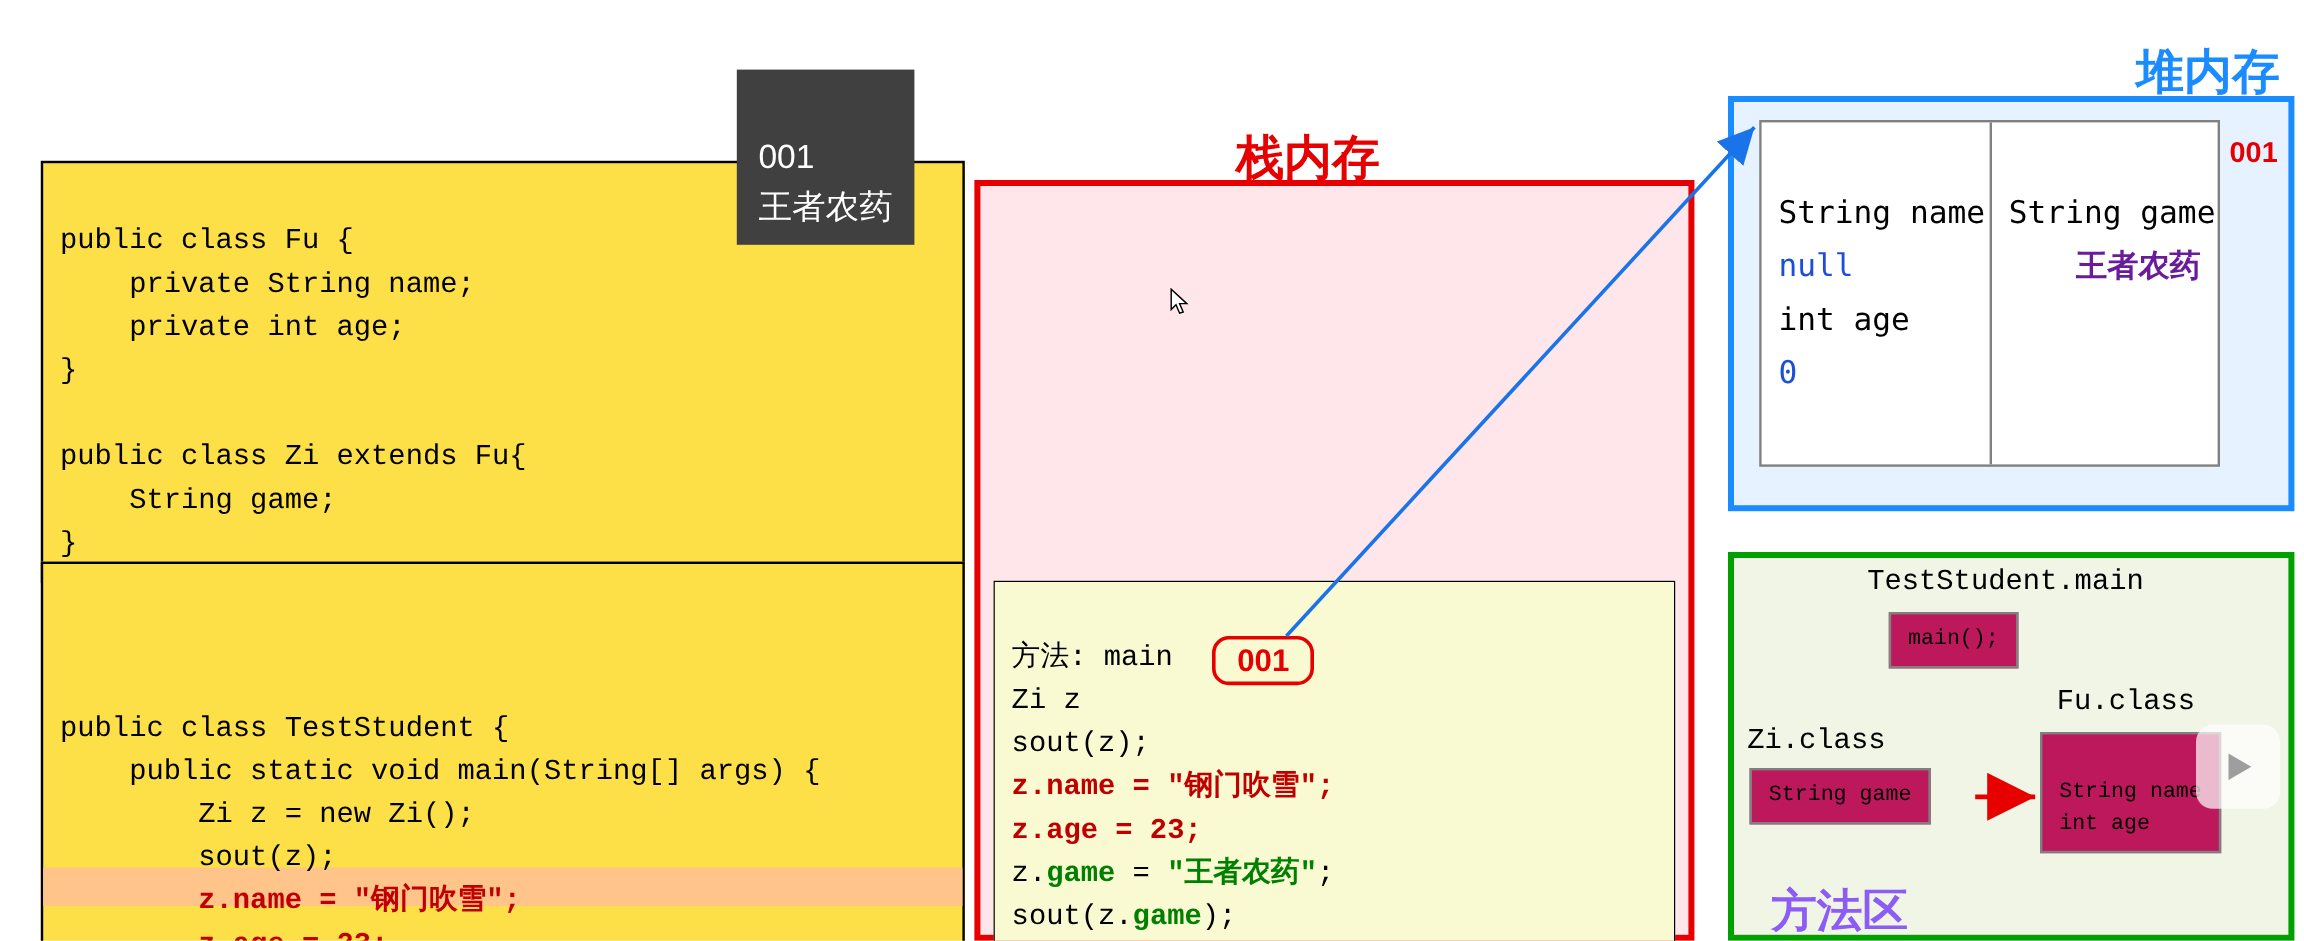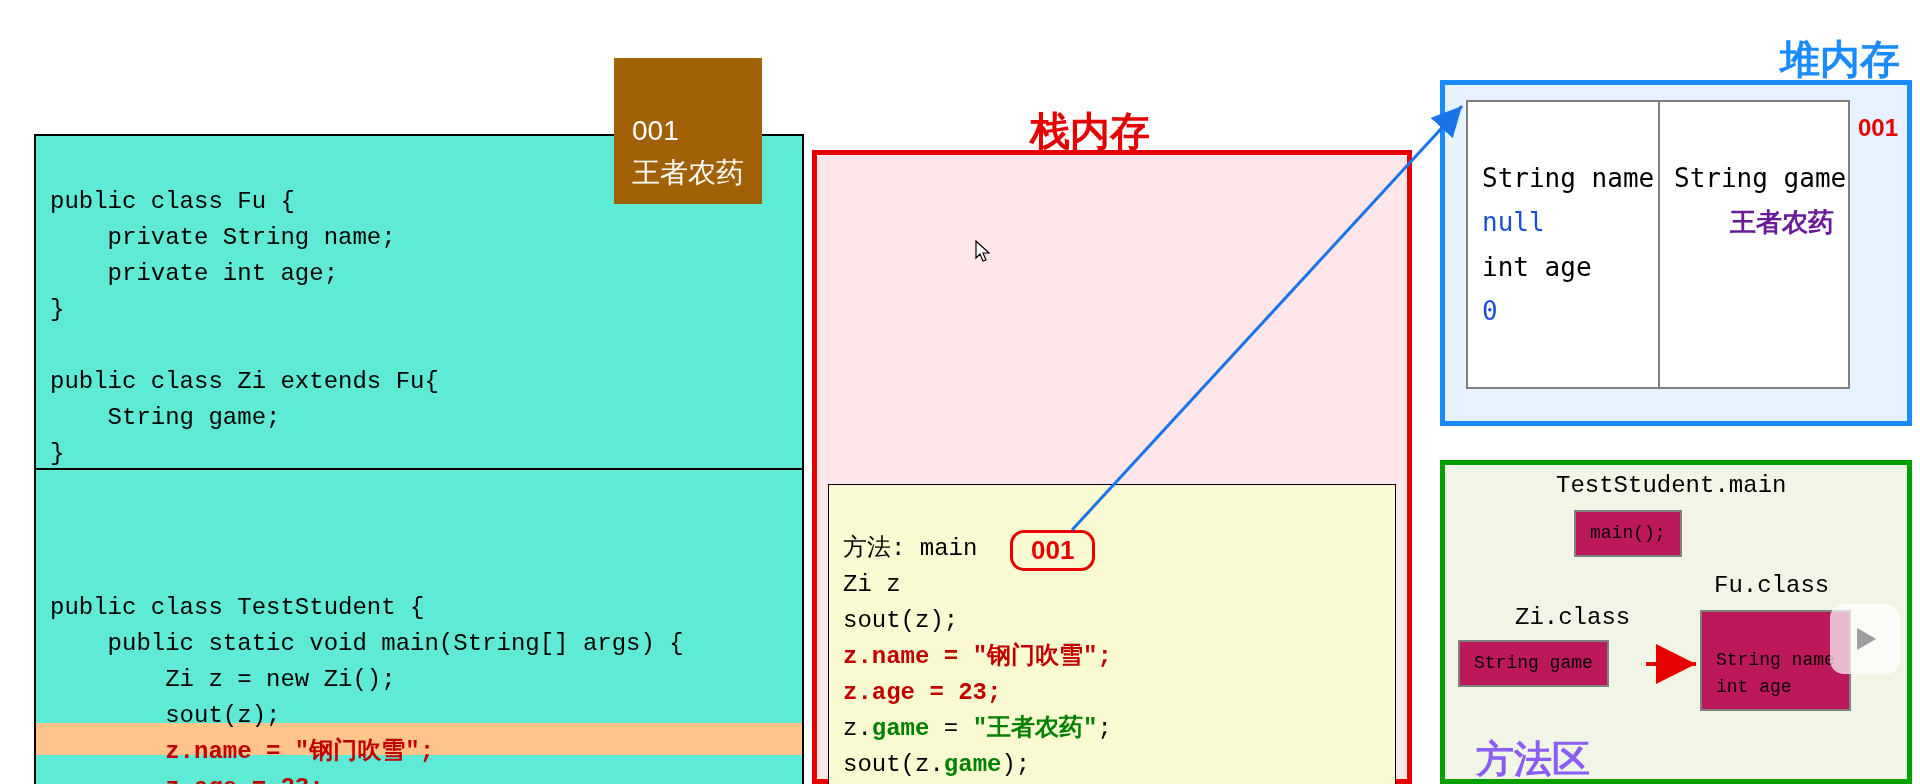--- a/index.html
+++ b/index.html
@@ -8,31 +8,31 @@
     padding: 0;
     width: 1920px;
     height: 784px;
     background: #ffffff;
     font-family: "Microsoft YaHei", "Segoe UI", sans-serif;
     position: relative;
     overflow: hidden;
   }
   .code-box {
     position: absolute;
-    background: #5eead4;
+    background: #fde047;
     border: 2px solid #000;
     padding: 12px 14px;
     font-family: Consolas, "Courier New", monospace;
     font-size: 24px;
     line-height: 1.5;
     white-space: pre;
   }
   .tooltip-box {
     position: absolute;
-    background: #a16207;
+    background: #404040;
     color: #fff;
     padding: 10px 18px;
     font-size: 28px;
     line-height: 1.5;
     white-space: pre;
   }
   .stack-title {
     position: absolute;
     color: #e60000;
     font-weight: bold;
@@ -226,21 +226,21 @@
   </div>
 </div>
 
 <div class="method-area-box" style="left:1440px; top:460px; width:472px; height:324px;"></div>
 
 <div class="method-area-title" style="left:1456px; top:734px;">方法区</div>
 
 <div class="class-label" style="left:1556px; top:472px;">TestStudent.main</div>
 <div class="class-box" style="left:1574px; top:510px;">main();</div>
 
-<div class="class-label" style="left:1515px; top:604px;text-align:center;">Zi.class</div>
+<div class="class-label" style="left:1456px; top:604px;text-align:center;">Zi.class</div>
 <div class="class-box" style="left:1458px; top:640px;">String game</div>
 
 <div class="class-label" style="left:1714px; top:572px;">Fu.class</div>
 <div class="class-box" style="left:1700px; top:610px;">
 <span>String name</span>
 <span>int age</span>
 </div>
 
 <div class="cursor-icon" style="left:975px; top:240px;">
   <svg width="18" height="22" viewBox="0 0 18 22">

